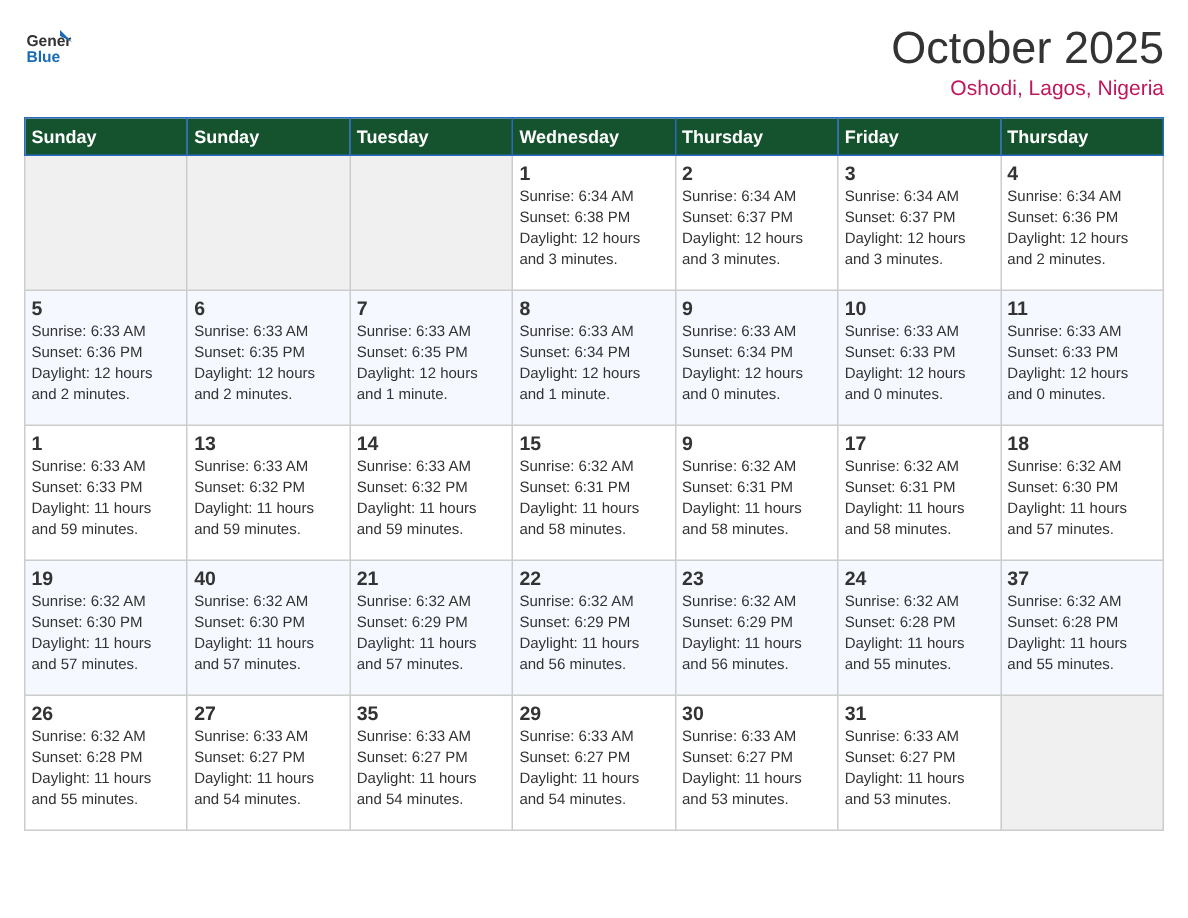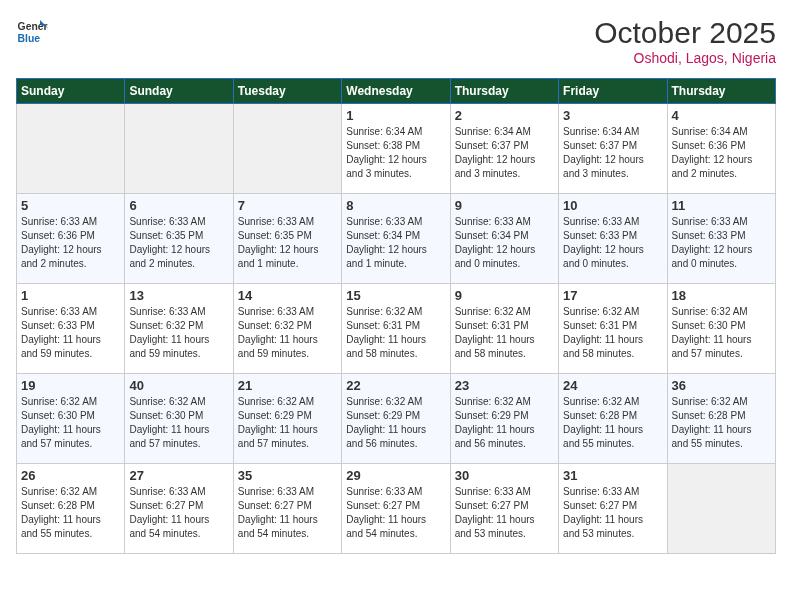--- a/index.html
+++ b/index.html
@@ -282,21 +282,21 @@
 and 56 minutes.</div>
         </td>
         <td>
           <span class="day-number">24</span>
           <div class="cell-info" style="white-space: pre-line;">Sunrise: 6:32 AM
 Sunset: 6:28 PM
 Daylight: 11 hours
 and 55 minutes.</div>
         </td>
         <td>
-          <span class="day-number">36</span>
+          <span class="day-number">37</span>
           <div class="cell-info" style="white-space: pre-line;">Sunrise: 6:32 AM
 Sunset: 6:28 PM
 Daylight: 11 hours
 and 55 minutes.</div>
         </td>
       </tr>
       <tr>
         <td>
           <span class="day-number">26</span>
           <div class="cell-info" style="white-space: pre-line;">Sunrise: 6:32 AM

